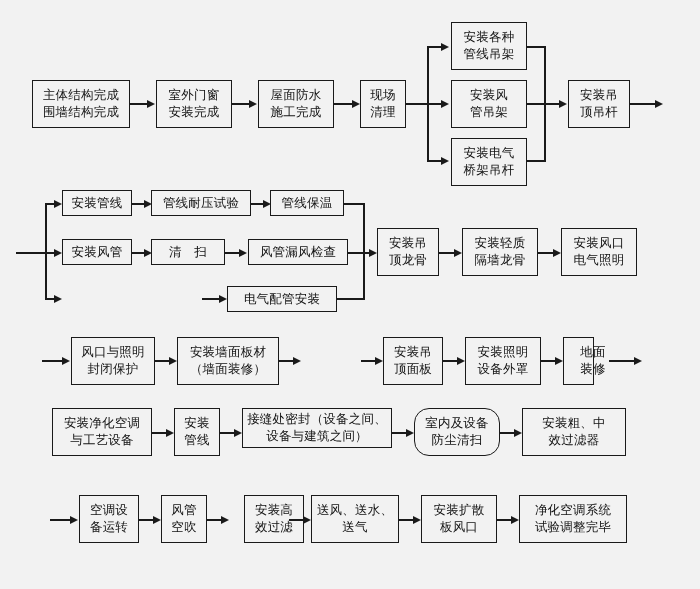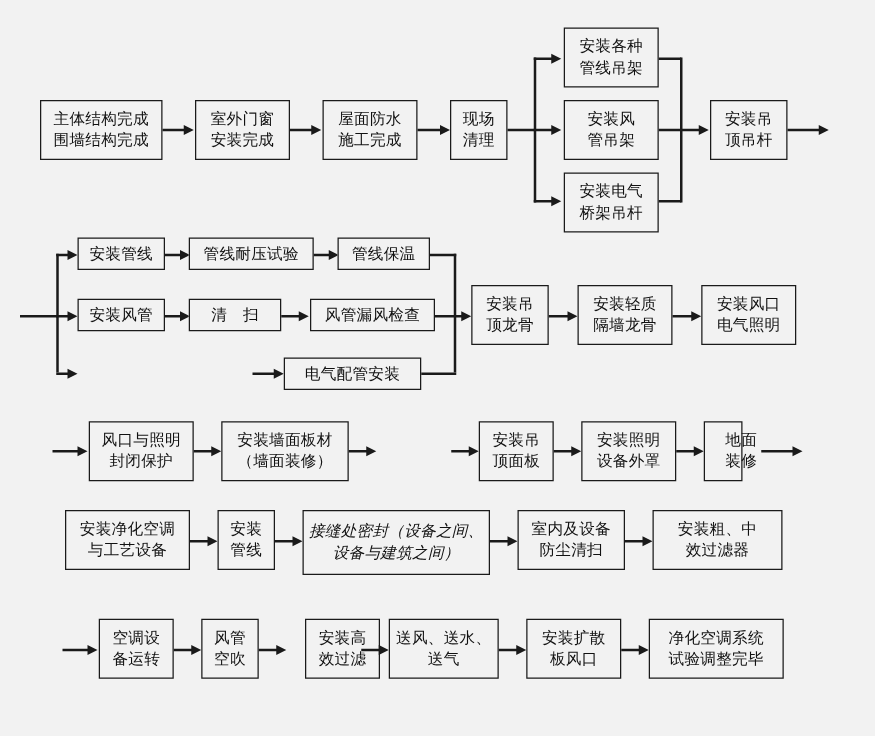--- a/index.html
+++ b/index.html
@@ -260,29 +260,29 @@
   <div class="arw" style="left:166px; top:428.5px;"></div>
 
   <div class="node" style="left:174px; top:408px; width:46px; height:48px;">
     <span class="ln">安装</span>
     <span class="ln">管线</span>
   </div>
 
   <div class="seg h" style="left:220px; top:432px; width:16px;"></div>
   <div class="arw" style="left:234px; top:428.5px;"></div>
 
-  <div class="node" style="left:242px; top:408px; width:150px; height:52px;font-style:italic;">
+  <div class="node" style="left:242px; top:408px; width:150px; height:40px;">
     <span class="ln">接缝处密封（设备之间、</span>
     <span class="ln">设备与建筑之间）</span>
   </div>
 
   <div class="seg h" style="left:392px; top:432px; width:16px;"></div>
   <div class="arw" style="left:406px; top:428.5px;"></div>
 
-  <div class="node" style="left:414px; top:408px; width:86px; height:48px;">
+  <div class="node" style="left:414px; top:408px; width:86px; height:48px;border-radius:15px;">
     <span class="ln">室内及设备</span>
     <span class="ln">防尘清扫</span>
   </div>
 
   <div class="seg h" style="left:500px; top:432px; width:16px;"></div>
   <div class="arw" style="left:514px; top:428.5px;"></div>
 
   <div class="node" style="left:522px; top:408px; width:104px; height:48px;">
     <span class="ln">安装粗、中</span>
     <span class="ln">效过滤器</span>

